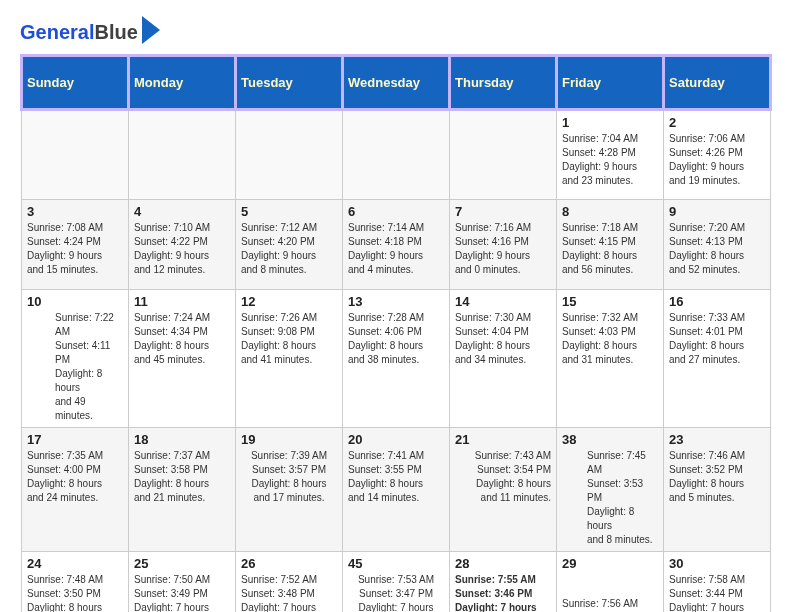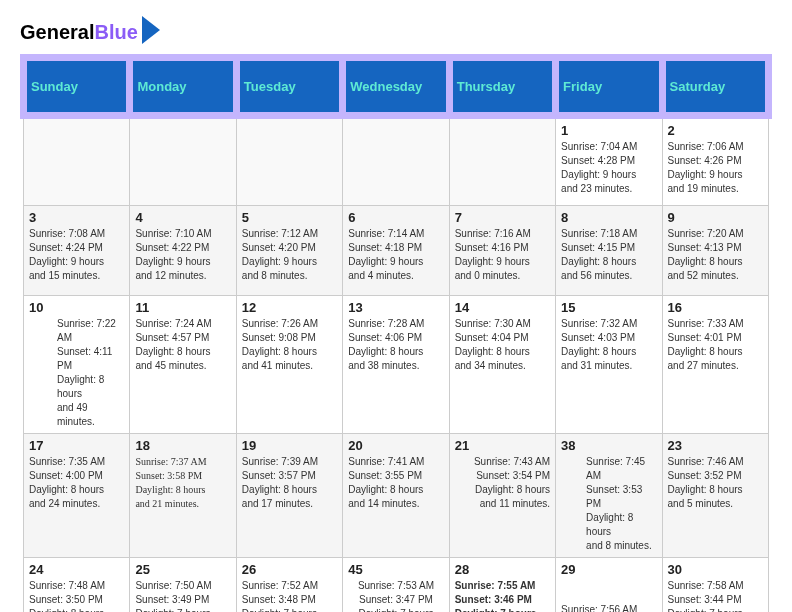--- a/index.html
+++ b/index.html
@@ -41,25 +41,25 @@
       font-size: 16px;
       color: #444;
     }
     table {
       width: 100%;
       border-collapse: collapse;
       table-layout: fixed;
     }
     th {
       background-color: #1565c0;
-      color: #5eead4;
+      color: #fef9c3;
       font-size: 13px;
       padding: 18px 4px;
       text-align: left;
-      border: 7px solid #c4b5fd;
+      border: 3px solid #c4b5fd;
     }
     td {
       vertical-align: top;
       border: 1px solid #ccc;
       padding: 4px 5px;
       font-size: 10.5px;
       color: #333;
       background: #fff;
       height: 90px;
     }
@@ -85,21 +85,21 @@
     .row-odd td { background: #fff; }
     .row-odd td.empty { background: #f9f9f9; }
   </style>
 </head>
 <body>
 
 <div class="header">
   <div class="logo">
     <div>
       <div style="font-size:20px;font-weight:bold;line-height:1.1;">
-        <span style="color:#000000;">General</span><span style="color:#8b5cf6;">Blue</span>
+        <span style="color:#1d4ed8;">General</span><span style="color:#404040;">Blue</span>
       </div>
       <div style="font-size:20px;font-weight:bold;color:#1565c0;line-height:1.1;"></div>
     </div>
     <div class="logo-arrow"></div>
   </div>
   <div class="title-block">
     <div class="month-title"></div>
     <div class="location"></div>
   </div>
 </div>
@@ -193,21 +193,21 @@
         <td>
           <span class="day-num">10</span>
           <div class="day-info" style="white-space: pre-line; margin-left: 28px;">Sunrise: 7:22 AM
 Sunset: 4:11 PM
 Daylight: 8 hours
 and 49 minutes.</div>
         </td>
         <td>
           <span class="day-num">11</span>
           <div class="day-info" style="white-space: pre-line;">Sunrise: 7:24 AM
-Sunset: 4:57 PM
+Sunset: 4:34 PM
 Daylight: 8 hours
 and 45 minutes.</div>
         </td>
         <td>
           <span class="day-num">12</span>
           <div class="day-info" style="white-space: pre-line;">Sunrise: 7:26 AM
 Sunset: 9:08 PM
 Daylight: 8 hours
 and 41 minutes.</div>
         </td>
@@ -243,28 +243,28 @@
       <tr class="row-even">
         <td>
           <span class="day-num">17</span>
           <div class="day-info" style="white-space: pre-line;">Sunrise: 7:35 AM
 Sunset: 4:00 PM
 Daylight: 8 hours
 and 24 minutes.</div>
         </td>
         <td>
           <span class="day-num">18</span>
-          <div class="day-info" style="white-space: pre-line; font-family: Liberation Serif, serif;">Sunrise: 7:37 AM
+          <div class="day-info" style="white-space: pre-line;">Sunrise: 7:37 AM
 Sunset: 3:58 PM
 Daylight: 8 hours
 and 21 minutes.</div>
         </td>
         <td>
           <span class="day-num">19</span>
-          <div class="day-info" style="white-space: pre-line;">Sunrise: 7:39 AM
+          <div class="day-info" style="white-space: pre-line; text-align: center;">Sunrise: 7:39 AM
 Sunset: 3:57 PM
 Daylight: 8 hours
 and 17 minutes.</div>
         </td>
         <td>
           <span class="day-num">20</span>
           <div class="day-info" style="white-space: pre-line;">Sunrise: 7:41 AM
 Sunset: 3:55 PM
 Daylight: 8 hours
 and 14 minutes.</div>

